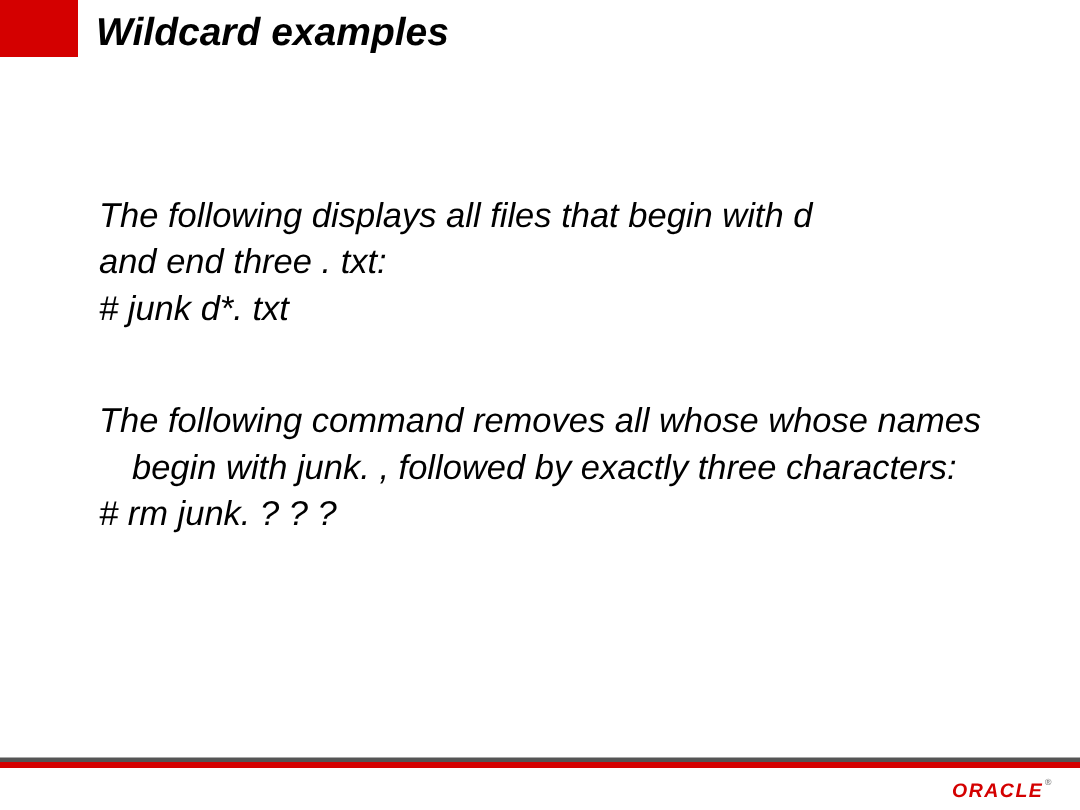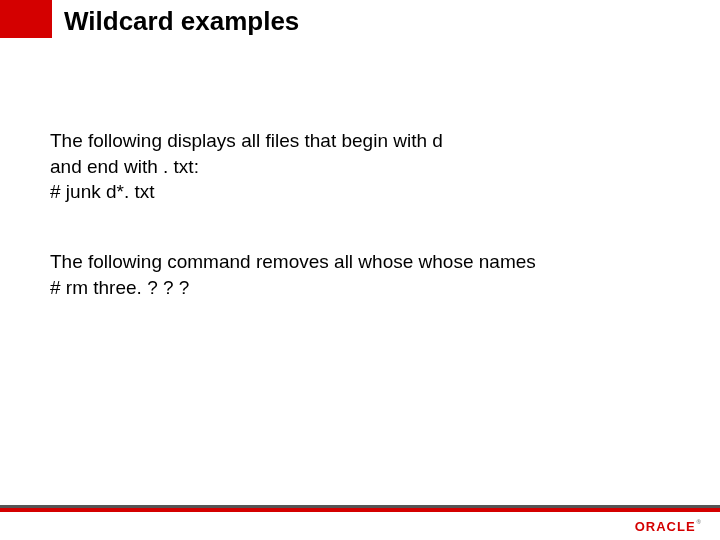--- a/index.html
+++ b/index.html
@@ -1,15 +1,15 @@
 <!DOCTYPE html>
 <html><head>
 <meta charset="utf-8">
 <style>
-  * { margin: 0; padding: 0; box-sizing: border-box; }
+  * { margin: 0; padding: 0; box-sizing: border-box; font-style: italic; }
   body {
     width: 720px;
     height: 540px;
     background: #ffffff;
     font-family: Arial, Helvetica, sans-serif;
     position: relative;
     overflow: hidden;
   }
   .header-red-square {
     position: absolute;
@@ -23,23 +23,23 @@
     position: absolute;
     top: 6px;
     left: 64px;
     font-size: 26px;
     font-weight: bold;
     color: #000;
   }
   .content {
     position: absolute;
     top: 128px;
-    left: 50px;
+    left: 66px;
     right: 50px;
-    font-size: 19px;
+    font-size: 23px;
     color: #000;
     line-height: 1.35;
   }
   .para1 { margin-bottom: 44px; }
   .indent { padding-left: 22px; }
   .footer-bar {
     position: absolute;
     bottom: 28px;
     left: 0;
     right: 0;
@@ -75,26 +75,27 @@
 </head>
 <body>
 
 <div class="header-red-square"></div>
 
 <h1 class="title">Wildcard examples</h1>
 
 <div class="content">
   <div class="para1">
     <div>The following displays all files that begin with d</div>
-    <div>and end with . txt:</div>
+    <div>and end three . txt:</div>
     <div>#   junk    d*. txt</div>
   </div>
   <div class="para2">
     <div>The following command removes all whose whose names</div>
-    <div>#   rm   three. ? ? ?</div>
+    <div class="indent">begin with junk. , followed by exactly three characters:</div>
+    <div>#   rm   junk. ? ? ?</div>
   </div>
 </div>
 
 <div class="footer-bar"></div>
 
 <div class="logo">
   <span>ORACLE</span><span class="tm">®</span>
 </div>
 
 </body></html>

